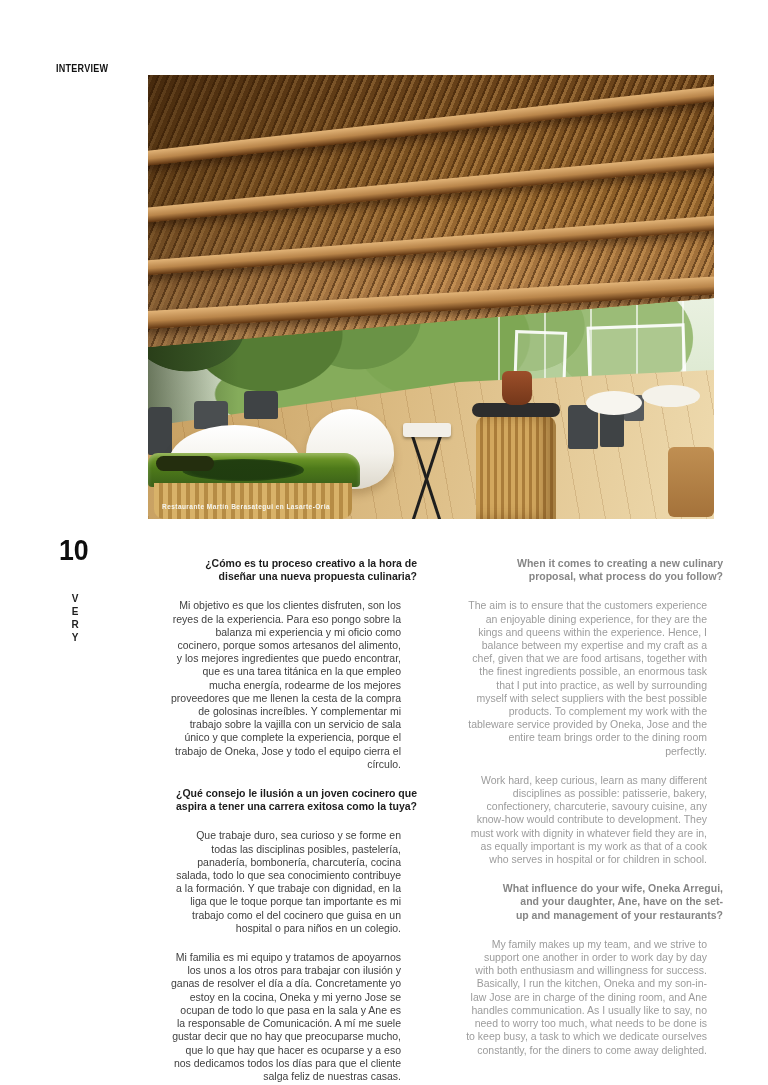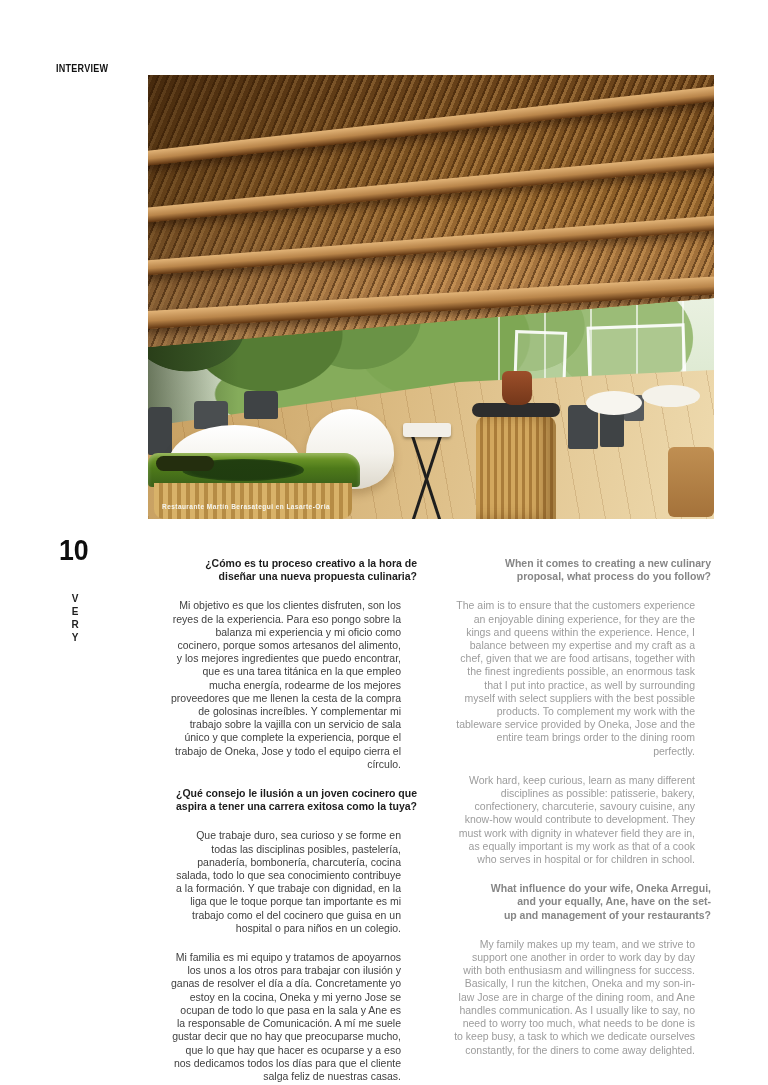--- a/index.html
+++ b/index.html
@@ -117,21 +117,21 @@
     flex-direction:column; text-align:center; font-size:10px; font-weight:700;
     color:#1e1e1e; line-height:13px; }
 
   
   .col { position:absolute; top:557px; font-size:10.5px; line-height:13.2px;text-align:right; }
   .col h3 { margin:0; font-size:10.5px; line-height:13.2px; font-weight:700; white-space:pre-line; }
   .col p { margin:16px; }
   .col article { margin-bottom:12px; }
   .col-left  { left:155px; width:262px; color:#414141; }
   .col-left h3 { color:#1c1c1c; }
-  .col-right { left:437px; width:274px; color:#9c9c9c; }
+  .col-right { left:449px; width:274px; color:#9c9c9c; }
   .col-right h3 { color:#868686; }
 </style>
 </head>
 <body>
 
 <div class="page">
 
   <div class="kicker">INTERVIEW</div>
 
   <figure class="photo">
@@ -213,19 +213,19 @@
     <article>
       <h3>When it comes to creating a new culinary
 proposal, what process do you follow?</h3>
       <p>The aim is to ensure that the customers experience an enjoyable dining experience, for they are the kings and queens within the experience. Hence, I balance between my expertise and my craft as a chef, given that we are food artisans, together with the finest ingredients possible, an enormous task that I put into practice, as well by surrounding myself with select suppliers with the best possible products. To complement my work with the tableware service provided by Oneka, Jose and the entire team brings order to the dining room perfectly.</p>
     </article>
     <article>
       <p>Work hard, keep curious, learn as many different disciplines as possible: patisserie, bakery, confectionery, charcuterie, savoury cuisine, any know-how would contribute to development. They must work with dignity in whatever field they are in, as equally important is my work as that of a cook who serves in hospital or for children in school.</p>
     </article>
     <article>
       <h3>What influence do your wife, Oneka Arregui,
-and your equally, Ane, have on the set-
+and your daughter, Ane, have on the set-
 up and management of your restaurants?</h3>
       <p>My family makes up my team, and we strive to support one another in order to work day by day with both enthusiasm and willingness for success. Basically, I run the kitchen, Oneka and my son-in-law Jose are in charge of the dining room, and Ane handles communication. As I usually like to say, no need to worry too much, what needs to be done is to keep busy, a task to which we dedicate ourselves constantly, for the diners to come away delighted.</p>
     </article>
   </section>
 
 </div>
 
 </body></html>

